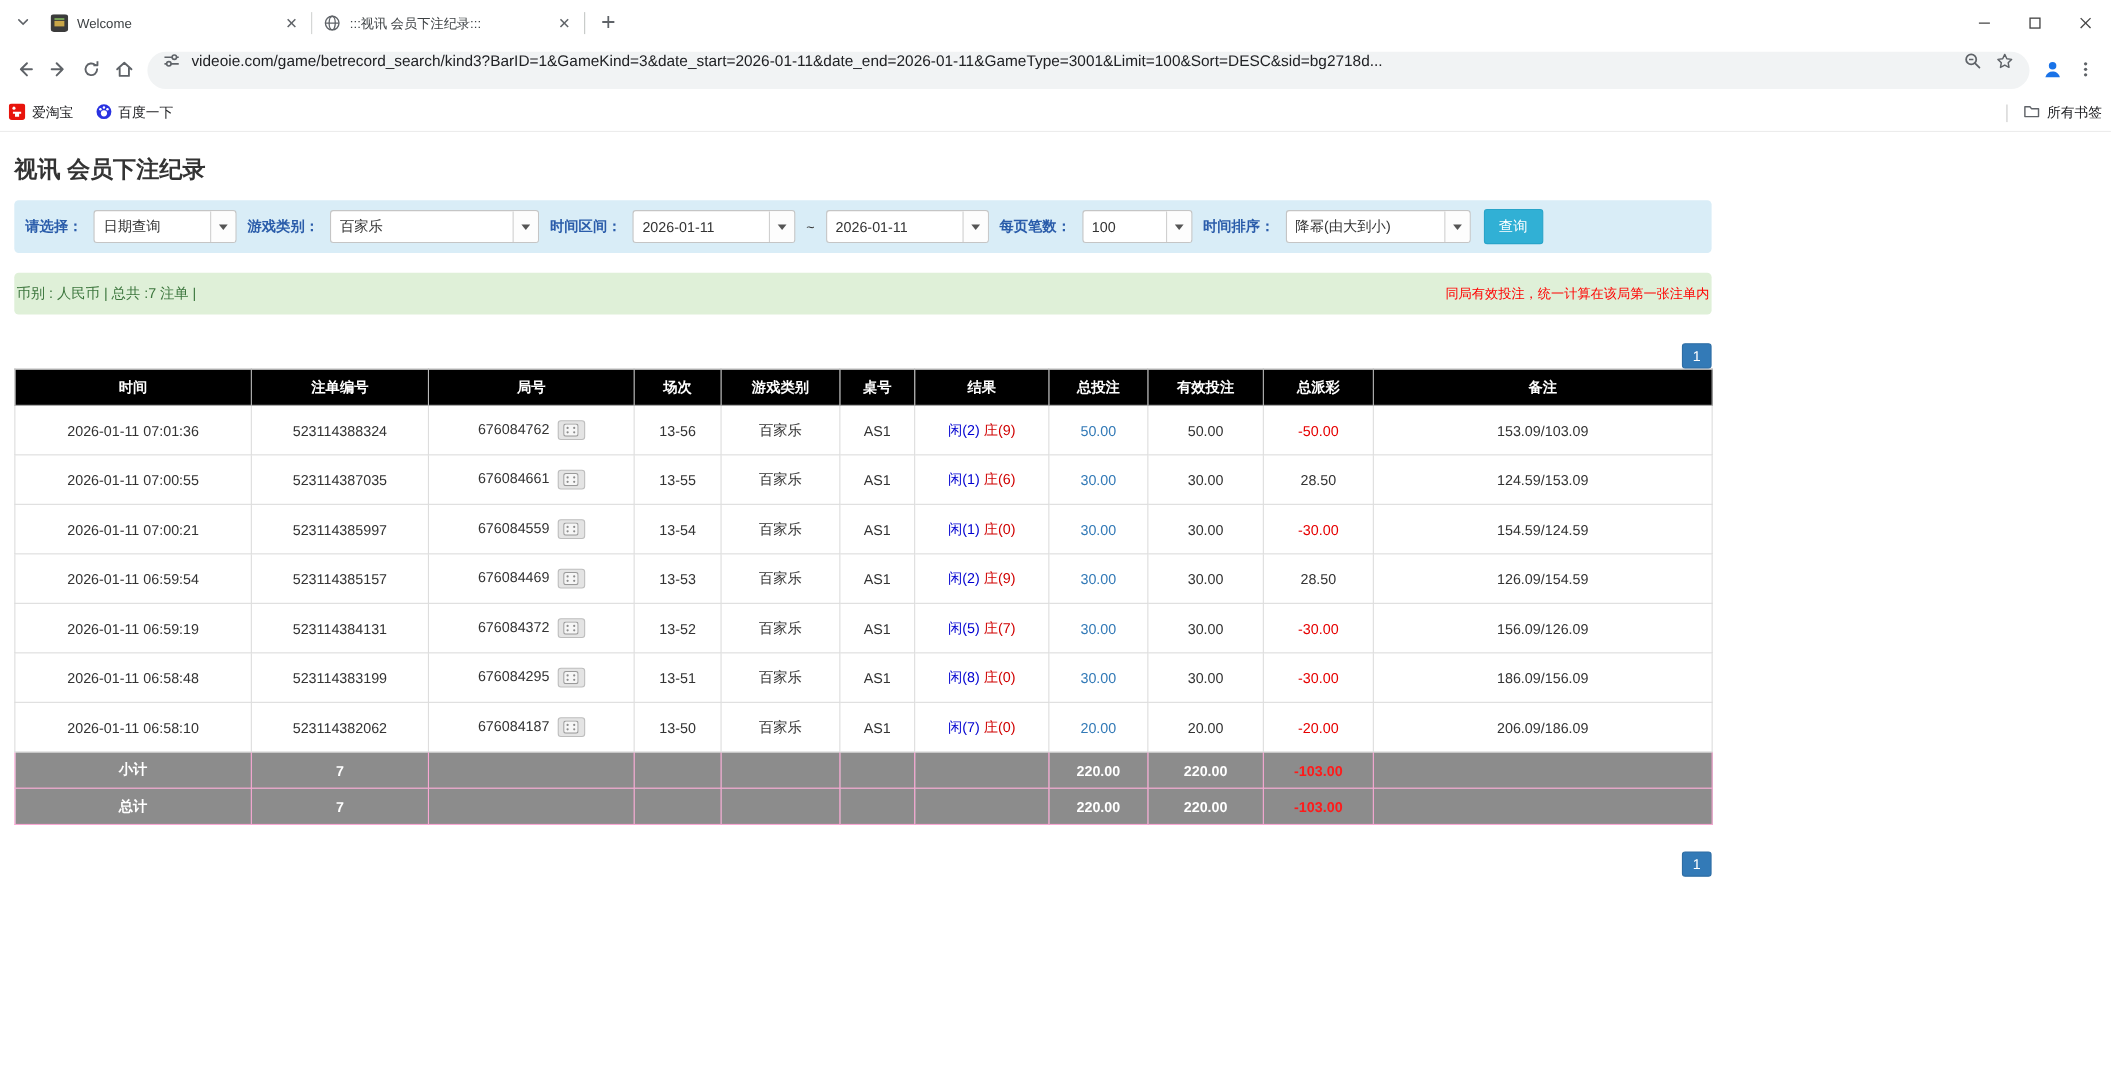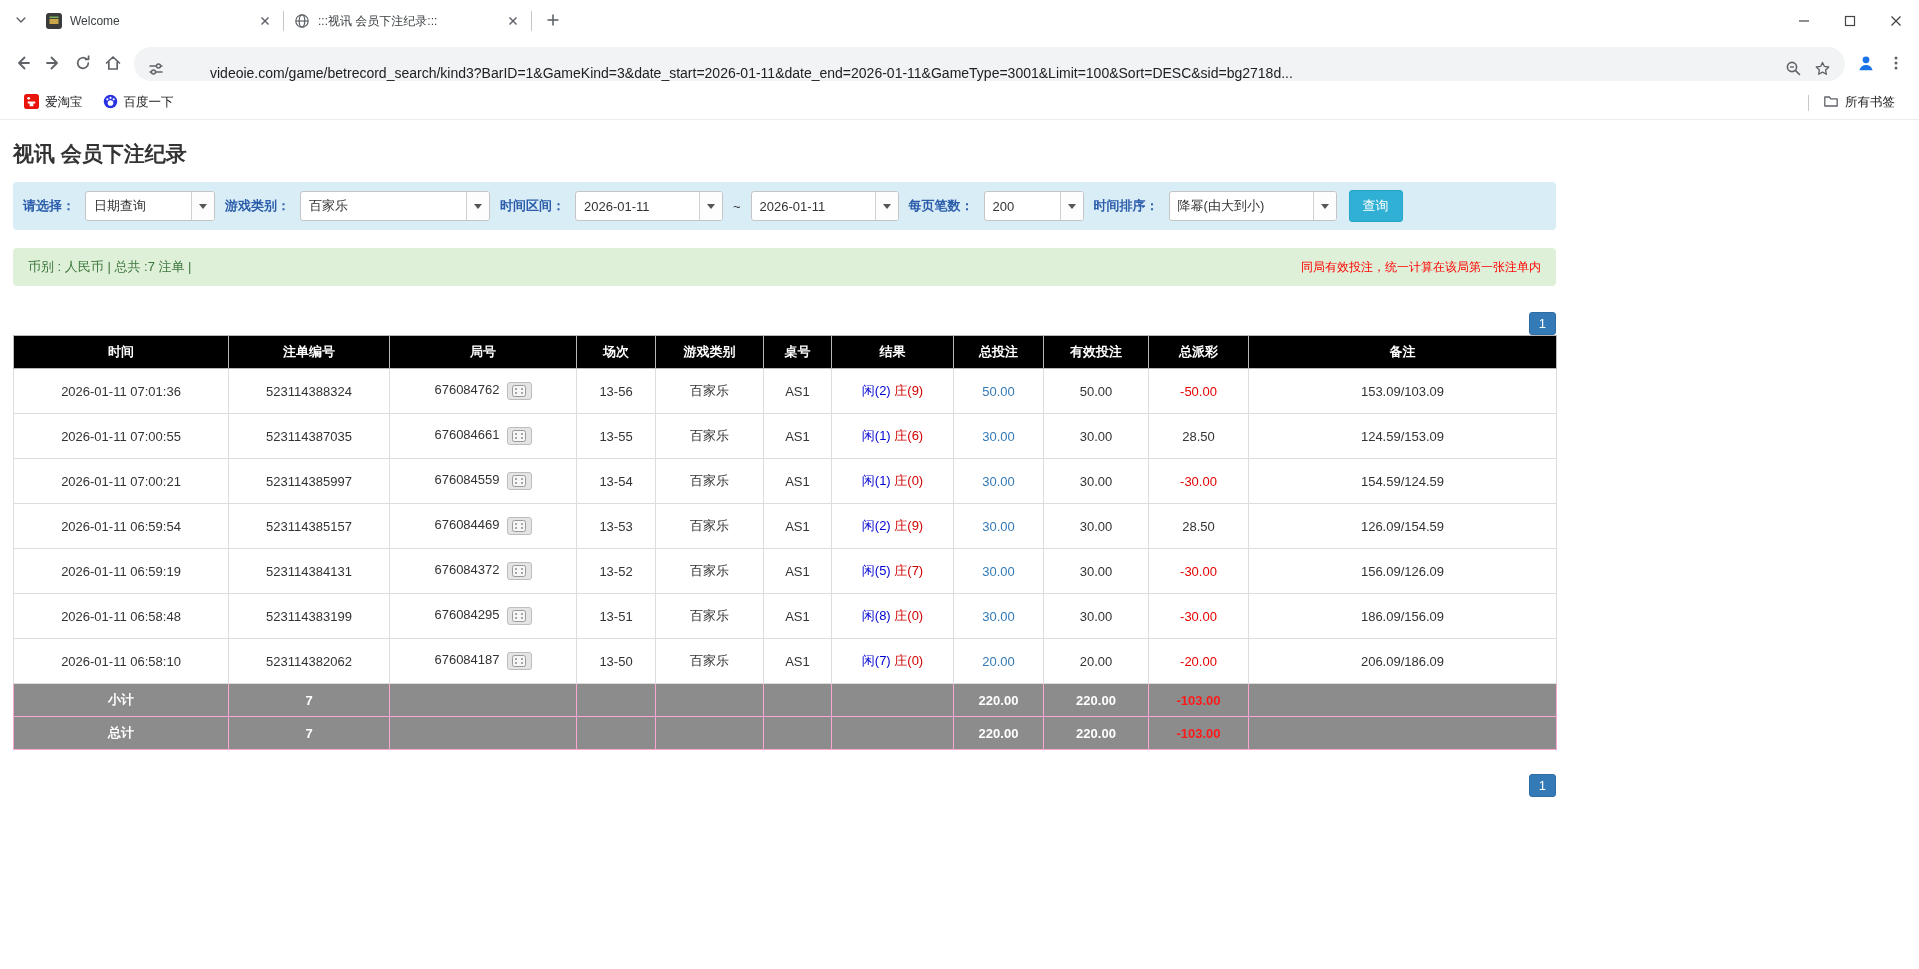--- a/index.html
+++ b/index.html
@@ -13,47 +13,47 @@
   .tab { width:248px; height:42px; display:flex; align-items:center; padding:0 10px; position:relative; background:#fff; }
   .tab::after { content:''; position:absolute; right:0; top:11px; bottom:11px; width:1px; background:#c4c7c5; }
   .tab .favicon { width:16px; height:16px; flex:0 0 auto; }
   .tab .tab-title { flex:1; font-size:12px; color:#3c4043; margin:0 8px; white-space:nowrap; overflow:hidden; text-overflow:ellipsis; }
   .tab .tab-close { width:18px; height:18px; border-radius:50%; display:flex; align-items:center; justify-content:center; cursor:pointer; flex:0 0 auto; }
   .new-tab { margin-left:6px; }
   .win-controls { margin-left:auto; display:flex; height:42px; }
   .win-btn { width:46px; height:42px; display:flex; align-items:center; justify-content:center; border:none; background:transparent; cursor:pointer; }
 
   .navbar { height:44px; display:flex; align-items:center; padding:0 8px; background:#fff; }
-  .omnibox { flex:1; height:34px; background:#f1f3f4; border-radius:17px; display:flex; align-items:flex-end;
-    padding:0 14px; margin:0 6px;gap:36px; }
+  .omnibox { flex:1; height:34px; background:#f1f3f4; border-radius:17px; display:flex; align-items:flex-start;
+    padding:0 14px; margin:0 6px; }
   .omnibox .url-text { flex:1; font-size:14px; color:#202124; white-space:nowrap; overflow:hidden; margin-left:10px; }
   .omnibox .right-icons { display:flex; align-items:center; gap:12px; margin-left:10px; }
 
-  .bookmarks-bar { height:34px; display:flex; align-items:center; padding:0 24px; gap:20px; background:#fff;
+  .bookmarks-bar { height:34px; display:flex; align-items:center; padding:0 8px; gap:20px; background:#fff;
     border-bottom:1px solid #ececec; }
   .bm-item { display:flex; align-items:center; gap:6px; font-size:12.5px; color:#202124; cursor:pointer; }
   .bm-right { margin-left:auto; display:flex; align-items:center; gap:8px; }
   .bm-divider { width:1px; height:16px; background:#c9c9c9; margin-right:6px; }
 
   
   .content { width:1543px; margin-left:13px; }
   .page-title { font-size:21px; font-weight:600; color:#333; margin:20px 0 14px 0; }
 
   .filter-bar { background:var(--filter-bg,#d9edf7); border-radius:4px; padding:8px 10px;
     display:flex; align-items:center; gap:10px; }
   .flabel { color:var(--label-blue,#2a5caa); font-weight:bold; font-size:13px; white-space:nowrap; }
   .combo { display:flex; align-items:stretch; background:#fff; border:1px solid #c5c5c5; border-radius:3px; height:30px; overflow:hidden; }
   .combo .val { flex:1; display:flex; align-items:center; padding:0 8px; font-size:13px; color:#333; white-space:nowrap; }
   .combo .caret { width:23px; border-left:1px solid #d0d0d0; display:flex; align-items:center; justify-content:center; background:#fdfdfd; }
   .tri { width:0; height:0; border-left:4px solid transparent; border-right:4px solid transparent; border-top:5px solid #555; }
   .range-sep { font-size:13px; color:#333; }
   .search-btn { background:var(--btn-info,#31b0d5); border:1px solid #28a4c9; color:#fff; font-size:13px;
     padding:6px 13px; border-radius:3px; cursor:pointer; margin-left:2px; }
 
-  .summary-bar { margin-top:18px; background:var(--summary-bg,#dff0d8); border-radius:4px; padding:10px 15px;
+  .summary-bar { margin-top:18px; background:var(--summary-bg,#dff0d8); border-radius:4px; padding:10px 2px;
     display:flex; justify-content:space-between; align-items:center; }
   .summary-left { font-size:13px; color:#3c763d; }
   .summary-right { font-size:12px; color:var(--notice-red,#ff0000); }
 
   .pag { display:flex; justify-content:flex-end; margin-top:26px; }
   .pag.bottom { margin-top:24px; }
   .pag-btn { background:var(--accent-blue,#337ab7); border:1px solid #2e6da4; color:#fff; font-size:13px;
     padding:3px 9px; border-radius:3px; cursor:pointer; }
 
   table.records { margin-top:0; width:1543px; border-collapse:collapse; table-layout:fixed; }
@@ -288,21 +288,21 @@
     <span class="range-sep">~</span>
     <div class="combo" style="width:148px">
       <span class="val">2026-01-11</span>
       <span class="caret">
           <i class="tri"></i>
         </span>
     </div>
 
     <span class="flabel">每页笔数：</span>
     <div class="combo" style="width:100px">
-      <span class="val">200</span>
+      <span class="val">100</span>
       <span class="caret">
           <i class="tri"></i>
         </span>
     </div>
 
     <span class="flabel">时间排序：</span>
     <div class="combo" style="width:168px">
       <span class="val">降幂(由大到小)</span>
       <span class="caret">
           <i class="tri"></i>

